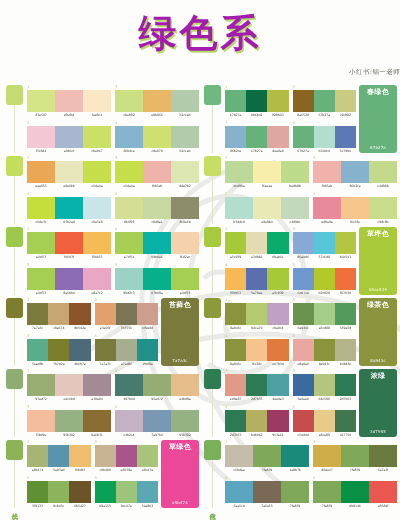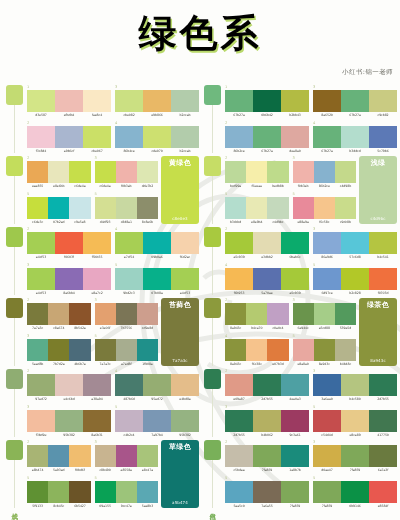--- a/index.html
+++ b/index.html
@@ -29,28 +29,28 @@
   
   #header {
     position: relative; z-index: 2;
     padding-top: 10px;
     text-align: center;
   }
   #title {
     font-family: "DejaVu Sans", sans-serif;
     font-size: 38px;
     font-weight: bold;
-    color: #000000;
+    color: #a21caf;
     letter-spacing: 3px;
     line-height: 46px;
     text-shadow: 1.5px 1.5px 0 #b9d96b;
   }
   #attribution {
     margin-top: 12px;
-    padding-right: 7px;
+    padding-right: 0;
     text-align: right;
     font-family: "DejaVu Sans", sans-serif;
     font-size: 6.5px;
     color: #6b6b63;
     letter-spacing: 0.4px;
   }
 
   
   #grid {
     position: relative; z-index: 2;
@@ -325,20 +325,24 @@
               <div class="swatch" style="background: rgb(179, 221, 205);"></div>
               <div class="swatch" style="background: rgb(92, 121, 182);"></div>
             </div>
             <div class="hex-row">
               <div class="hex">67b27a</div>
               <div class="hex">b3ddcd</div>
               <div class="hex">5c79b6</div>
             </div>
           </div>
         </div>
+        <div class="feature" style="background: rgb(103, 178, 122);">
+          <div class="feature-name">春绿色</div>
+          <div class="feature-hex">67b27a</div>
+        </div>
       </div>
       <div class="group">
         <div class="mood">
           <div class="mood-chip" style="background: rgb(195, 221, 92);"></div>
           <div class="mood-stem"></div>
           <div class="mood-label" style="color: rgb(195, 221, 92);">初生</div>
         </div>
         <div class="palettes">
           <div class="palette">
             <div class="palette-head">
@@ -394,24 +398,20 @@
               <div class="swatch" style="background: rgb(200, 216, 161);"></div>
               <div class="swatch" style="background: rgb(140, 142, 107);"></div>
             </div>
             <div class="hex-row">
               <div class="hex">d4df93</div>
               <div class="hex">c8d8a1</div>
               <div class="hex">8c8e6b</div>
             </div>
           </div>
         </div>
-        <div class="feature" style="background: rgb(198, 222, 74);">
-          <div class="feature-name">黄绿色</div>
-          <div class="feature-hex">c8e0e3</div>
-        </div>
       </div>
       <div class="group">
         <div class="mood">
           <div class="mood-chip" style="background: rgb(198, 221, 102);"></div>
           <div class="mood-stem"></div>
           <div class="mood-label" style="color: rgb(198, 221, 102);">柔和</div>
         </div>
         <div class="palettes">
           <div class="palette">
             <div class="palette-head">
@@ -467,24 +467,20 @@
               <div class="swatch" style="background: rgb(246, 197, 140);"></div>
               <div class="swatch" style="background: rgb(201, 220, 139);"></div>
             </div>
             <div class="hex-row">
               <div class="hex">e88a9a</div>
               <div class="hex">f6c58c</div>
               <div class="hex">c9dc8b</div>
             </div>
           </div>
         </div>
-        <div class="feature" style="background: rgb(189, 214, 164);">
-          <div class="feature-name">浅绿</div>
-          <div class="feature-hex">c4d9bc</div>
-        </div>
       </div>
       <div class="group">
         <div class="mood">
           <div class="mood-chip" style="background: rgb(158, 200, 76);"></div>
           <div class="mood-stem"></div>
           <div class="mood-label" style="color: rgb(158, 200, 76);">鲜绿</div>
         </div>
         <div class="palettes">
           <div class="palette">
             <div class="palette-head">
@@ -609,20 +605,24 @@
               <div class="swatch" style="background: rgb(178, 200, 40);"></div>
               <div class="swatch" style="background: rgb(240, 112, 61);"></div>
             </div>
             <div class="hex-row">
               <div class="hex">6d97ce</div>
               <div class="hex">b2c828</div>
               <div class="hex">f0703d</div>
             </div>
           </div>
         </div>
+        <div class="feature" style="background: rgb(168, 201, 57);">
+          <div class="feature-name">草坪色</div>
+          <div class="feature-hex">b5ac639</div>
+        </div>
       </div>
       <div class="group">
         <div class="mood">
           <div class="mood-chip" style="background: rgb(125, 125, 47);"></div>
           <div class="mood-stem"></div>
           <div class="mood-label" style="color: rgb(125, 125, 47);">减变</div>
         </div>
         <div class="palettes">
           <div class="palette">
             <div class="palette-head">
@@ -893,20 +893,24 @@
               <div class="swatch" style="background: rgb(232, 202, 137);"></div>
               <div class="swatch" style="background: rgb(65, 119, 80);"></div>
             </div>
             <div class="hex-row">
               <div class="hex">c54d4d</div>
               <div class="hex">e8ca89</div>
               <div class="hex">417750</div>
             </div>
           </div>
         </div>
+        <div class="feature" style="background: rgb(46, 117, 80);">
+          <div class="feature-name">浓绿</div>
+          <div class="feature-hex">3d7955</div>
+        </div>
       </div>
       <div class="group">
         <div class="mood">
           <div class="mood-chip" style="background: rgb(138, 180, 86);"></div>
           <div class="mood-stem"></div>
           <div class="mood-label" style="color: rgb(138, 180, 86);">成长</div>
         </div>
         <div class="palettes">
           <div class="palette">
             <div class="palette-head">
@@ -962,21 +966,21 @@
               <div class="swatch" style="background: rgb(156, 196, 122);"></div>
               <div class="swatch" style="background: rgb(90, 168, 179);"></div>
             </div>
             <div class="hex-row">
               <div class="hex">09a155</div>
               <div class="hex">9cc47a</div>
               <div class="hex">5aa8b3</div>
             </div>
           </div>
         </div>
-        <div class="feature" style="background: #0f766e; text-align: right;">
+        <div class="feature" style="background: #ec4899; text-align: right;">
           <div class="feature-name">草绿色</div>
           <div class="feature-hex">a5b474</div>
         </div>
       </div>
       <div class="group">
         <div class="mood">
           <div class="mood-chip" style="background: rgb(121, 176, 89);"></div>
           <div class="mood-stem"></div>
           <div class="mood-label" style="color: rgb(121, 176, 89);">自然</div>
         </div>

